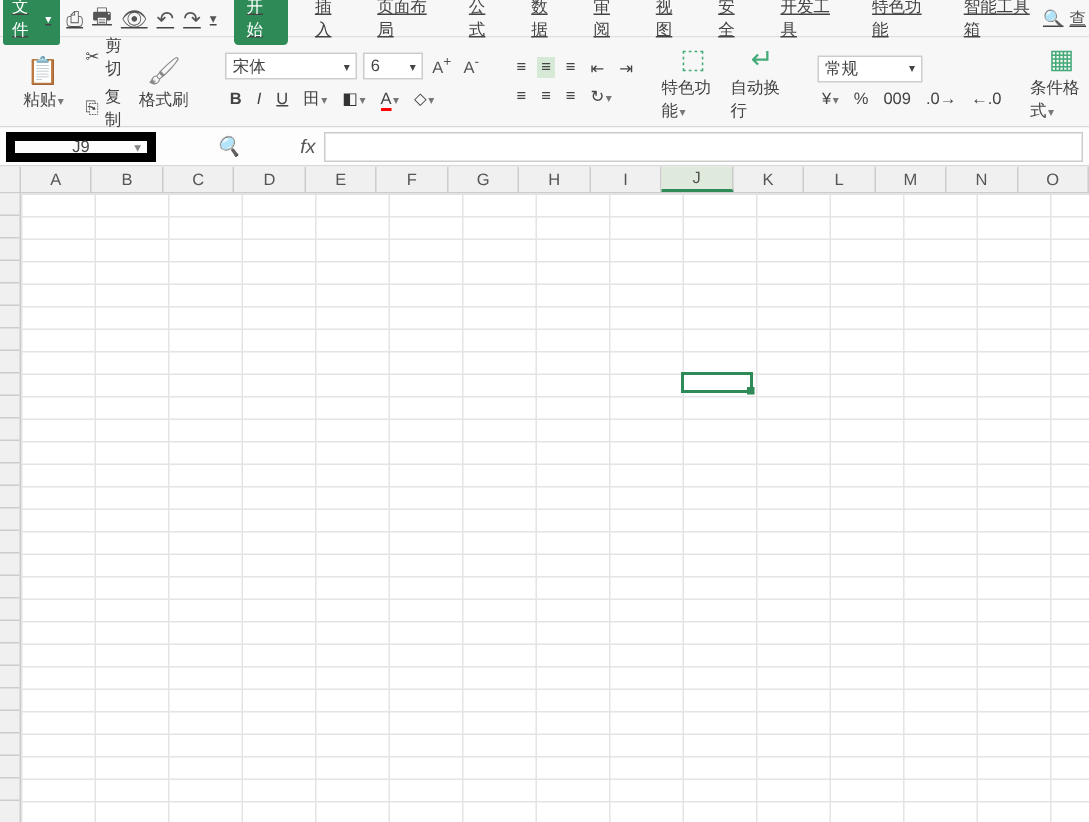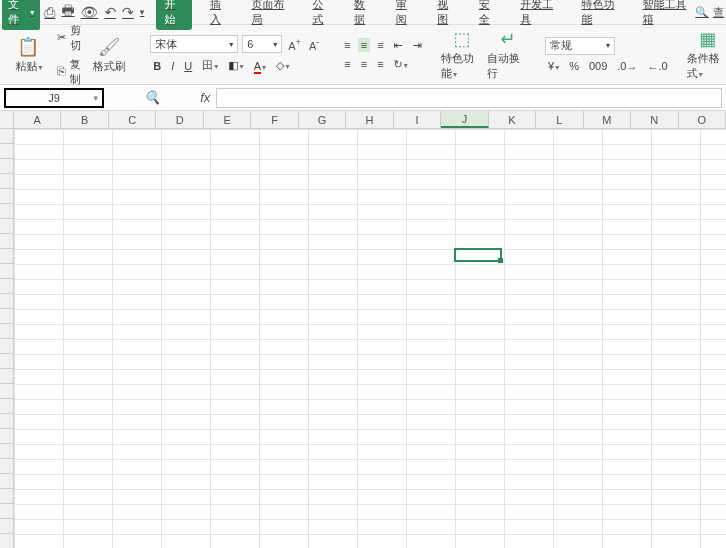--- a/index.html
+++ b/index.html
@@ -25,21 +25,21 @@
 .btncol.gray .ic { color:#888; }
 select, .combo { font-size:11px; height:18px; border:1px solid #ccc; background:#fff; }
 .combo { display:inline-flex; align-items:center; padding:0 4px; gap:4px;}
 .fontname { width:88px;}
 .fontsize { width:40px;}
 .mini { font-size:11px; color:#555; padding:0 2px;}
 .toolbtn { padding:1px 3px; }
 .dd::after { content:"▾"; font-size:8px; margin-left:1px; color:#777;}
 
 .fbar { height:26px; display:flex; align-items:center; border-bottom:1px solid #d8d8d8; background:#fdfdfd; }
-.namebox { width:100px; height:20px; border:2px solid #000000; display:flex; align-items:center; justify-content:center; margin-left:4px; font-size:11px; position:relative;}
+.namebox { width:100px; height:20px; border:6px solid #000000; display:flex; align-items:center; justify-content:center; margin-left:4px; font-size:11px; position:relative;}
 .namebox .dd-caret { position:absolute; right:4px; font-size:9px; color:#888;}
 .fx { margin-left:40px; color:#555; font-style:italic; font-size:13px;}
 .fxline { flex:1; height:20px; border:1px solid #ccc; margin-left:6px; margin-right:4px; background:#fff;}
 
 .sheet { position:relative; width:726px; height:437px; overflow:hidden;}
 .corner { position:absolute; top:0; left:0; width:14px; height:18px; background:#f0f0f0; border-right:1px solid #ccc; border-bottom:1px solid #ccc;}
 .colhdr { position:absolute; top:0; left:14px; right:0; height:18px; display:flex; background:#f0f0f0; border-bottom:1px solid #ccc;}
 .colhdr div { width:49px; border-right:1px solid #ccc; display:flex; align-items:center; justify-content:center; font-size:11px; color:#555;}
 .colhdr div.sel { background:#dfeadd; border-bottom:2px solid #2e8b57;}
 .rowhdr { position:absolute; top:18px; left:0; width:14px; bottom:0; background:#f0f0f0; border-right:1px solid #ccc;}

